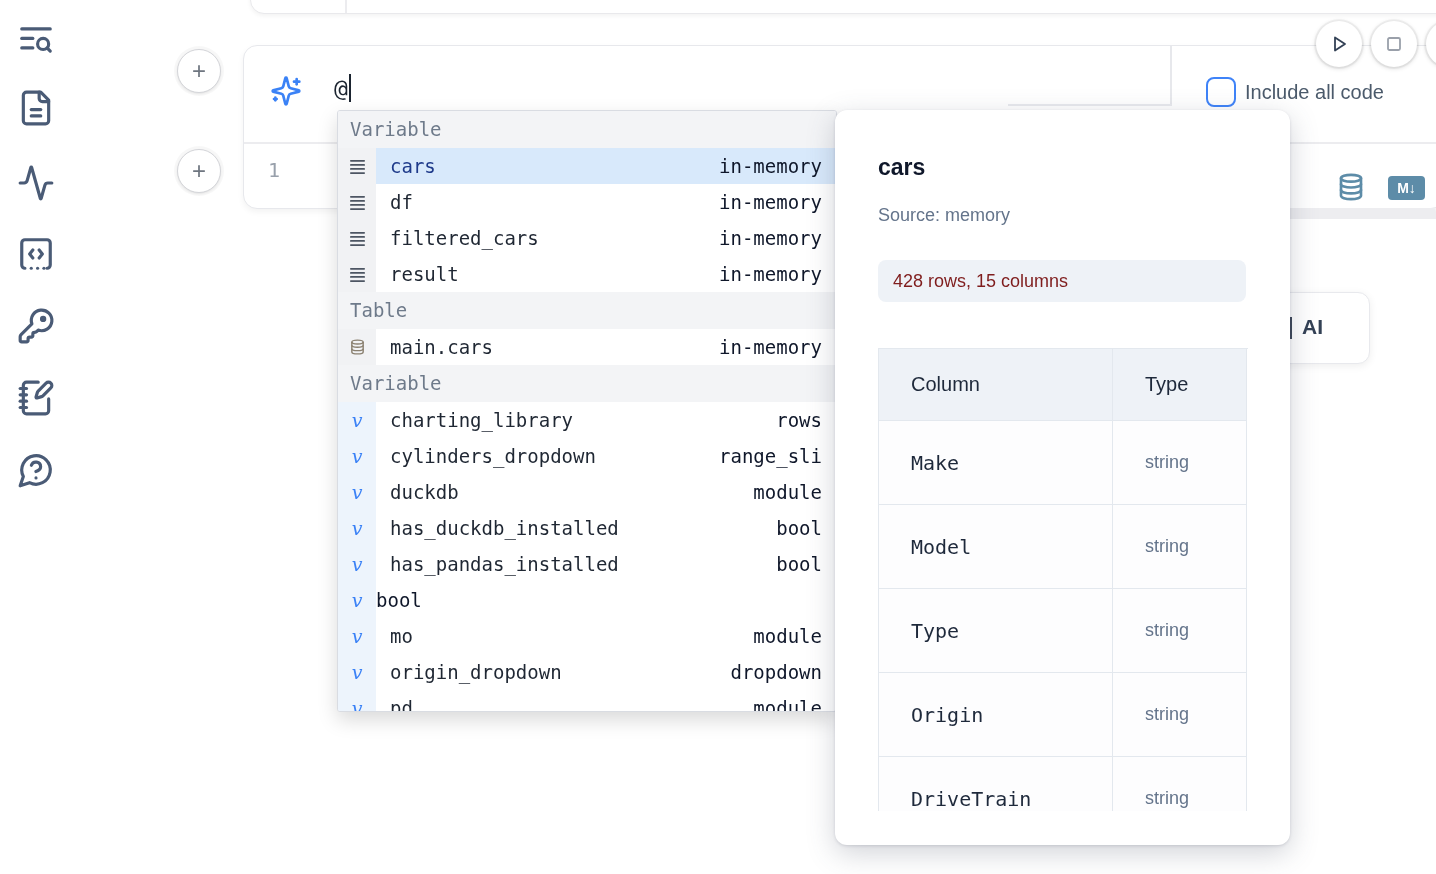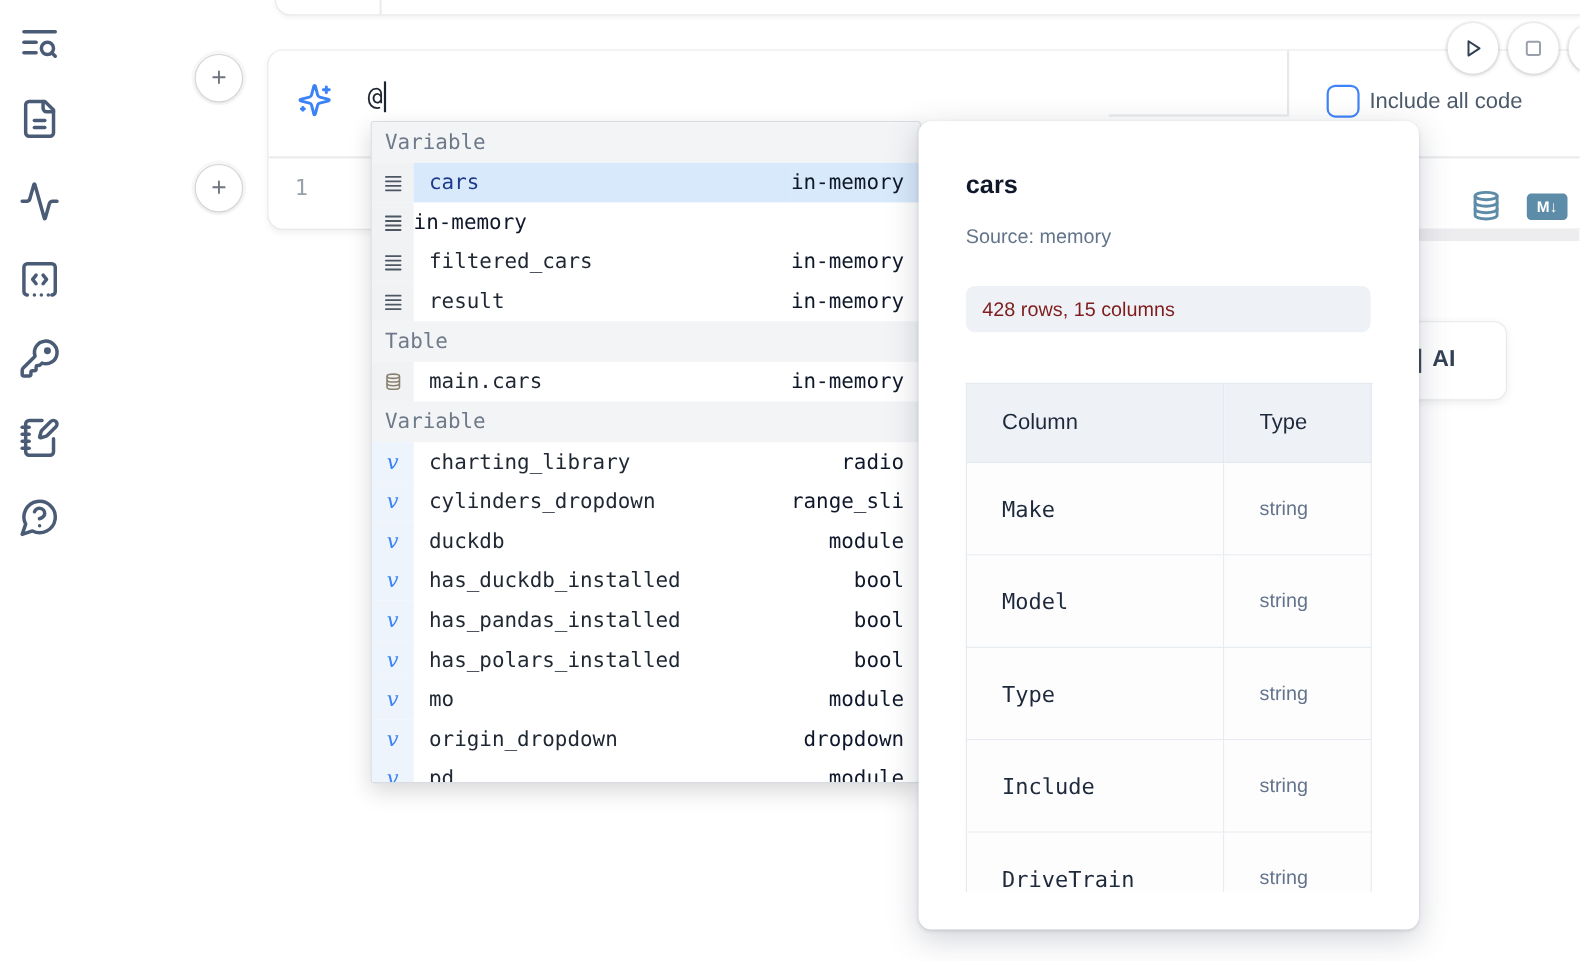--- a/index.html
+++ b/index.html
@@ -214,20 +214,21 @@
     </div>
     <div class="c-row">
       <div class="c-icon gut-gray">
         <svg viewBox="0 0 20 20" width="19" height="19" fill="none" stroke="#4d5663" stroke-width="1.8" stroke-linecap="round">
           <path d="M3 4h14"></path>
           <path d="M3 8.3h14"></path>
           <path d="M3 12.6h14"></path>
           <path d="M3 16.9h14"></path>
         </svg>
       </div>
+      <div class="c-name">df</div>
       <div class="c-type">in-memory</div>
     </div>
     <div class="c-row">
       <div class="c-icon gut-gray">
         <svg viewBox="0 0 20 20" width="19" height="19" fill="none" stroke="#4d5663" stroke-width="1.8" stroke-linecap="round">
           <path d="M3 4h14"></path>
           <path d="M3 8.3h14"></path>
           <path d="M3 12.6h14"></path>
           <path d="M3 16.9h14"></path>
         </svg>
@@ -259,21 +260,21 @@
       </div>
       <div class="c-name">main.cars</div>
       <div class="c-type">in-memory</div>
     </div>
     <div class="c-header">Variable</div>
     <div class="c-row">
       <div class="c-icon gut-blue">
         <span class="vchar">v</span>
       </div>
       <div class="c-name">charting_library</div>
-      <div class="c-type">radio</div>
+      <div class="c-type">rows</div>
     </div>
     <div class="c-row">
       <div class="c-icon gut-blue">
         <span class="vchar">v</span>
       </div>
       <div class="c-name">cylinders_dropdown</div>
       <div class="c-type">range_sli</div>
     </div>
     <div class="c-row">
       <div class="c-icon gut-blue">
@@ -293,21 +294,20 @@
       <div class="c-icon gut-blue">
         <span class="vchar">v</span>
       </div>
       <div class="c-name">has_pandas_installed</div>
       <div class="c-type">bool</div>
     </div>
     <div class="c-row">
       <div class="c-icon gut-blue">
         <span class="vchar">v</span>
       </div>
-      <div class="c-name">has_polars_installed</div>
       <div class="c-type">bool</div>
     </div>
     <div class="c-row">
       <div class="c-icon gut-blue">
         <span class="vchar">v</span>
       </div>
       <div class="c-name">mo</div>
       <div class="c-type">module</div>
     </div>
     <div class="c-row">
@@ -354,21 +354,21 @@
       <div class="trow tbody">
         <div class="tcell">
           <span class="tname">Type</span>
         </div>
         <div class="tcell">
           <span class="ttype">string</span>
         </div>
       </div>
       <div class="trow tbody">
         <div class="tcell">
-          <span class="tname">Include</span>
+          <span class="tname">Origin</span>
         </div>
         <div class="tcell">
           <span class="ttype">string</span>
         </div>
       </div>
       <div class="trow tbody">
         <div class="tcell">
           <span class="tname">DriveTrain</span>
         </div>
         <div class="tcell">

